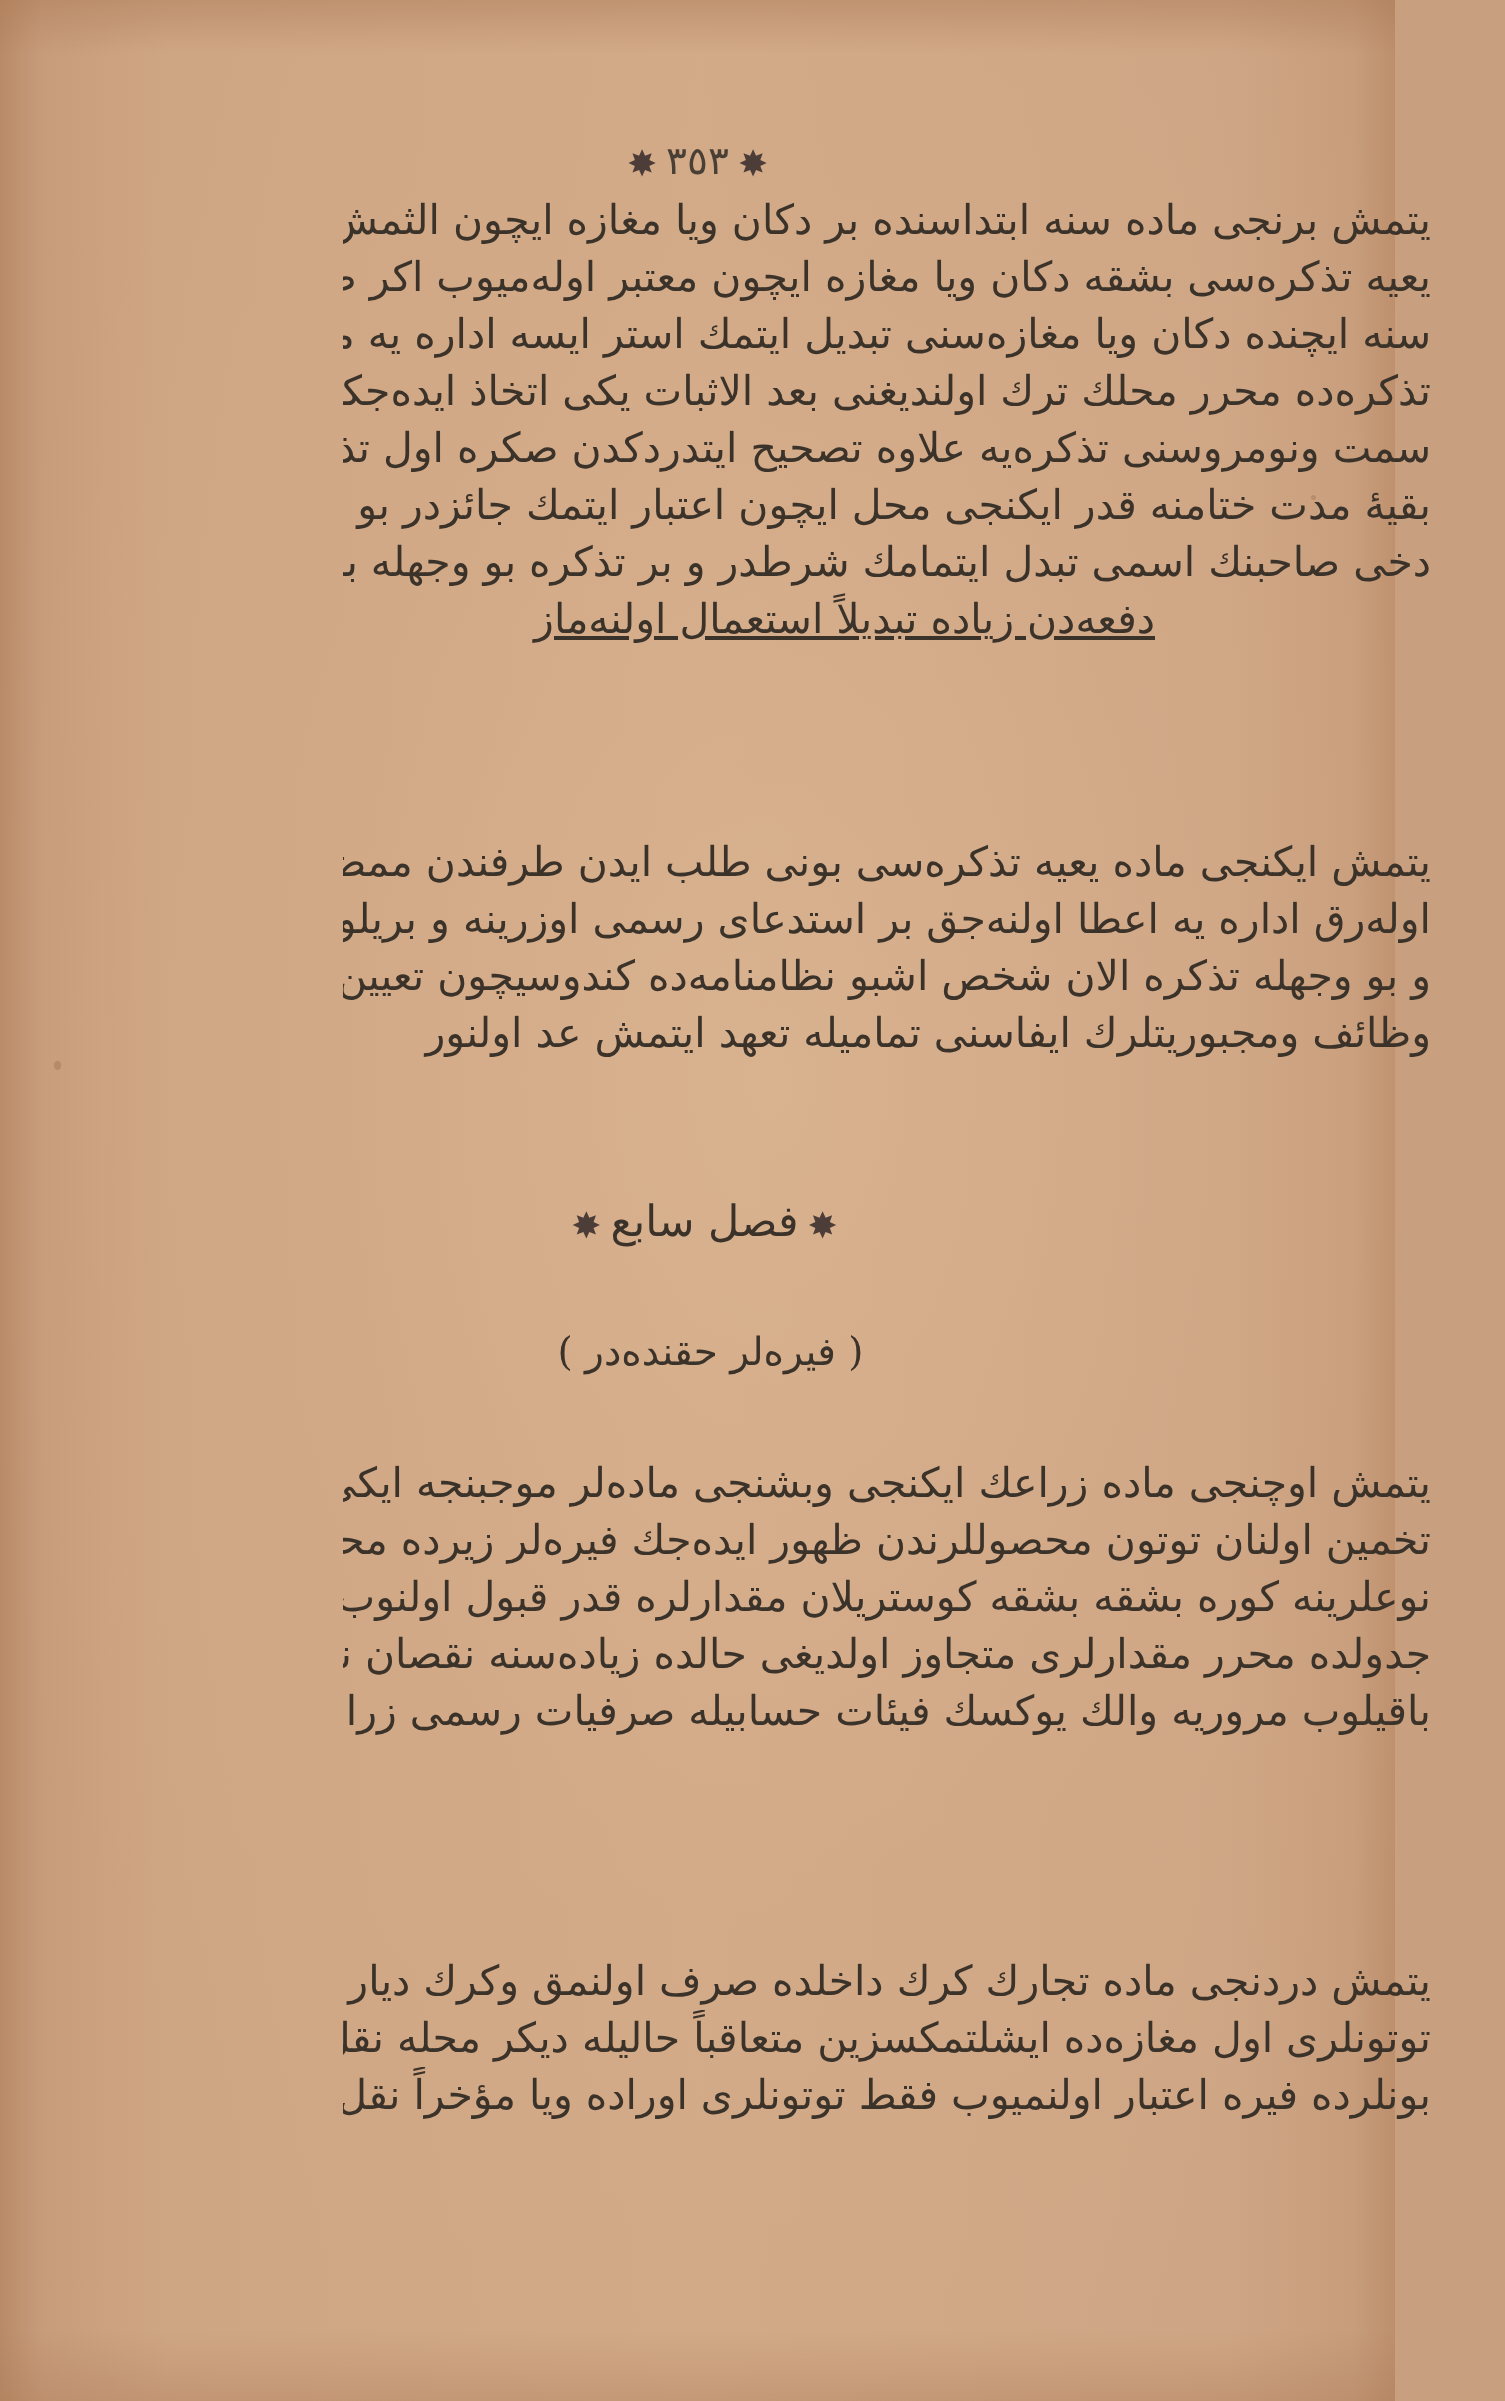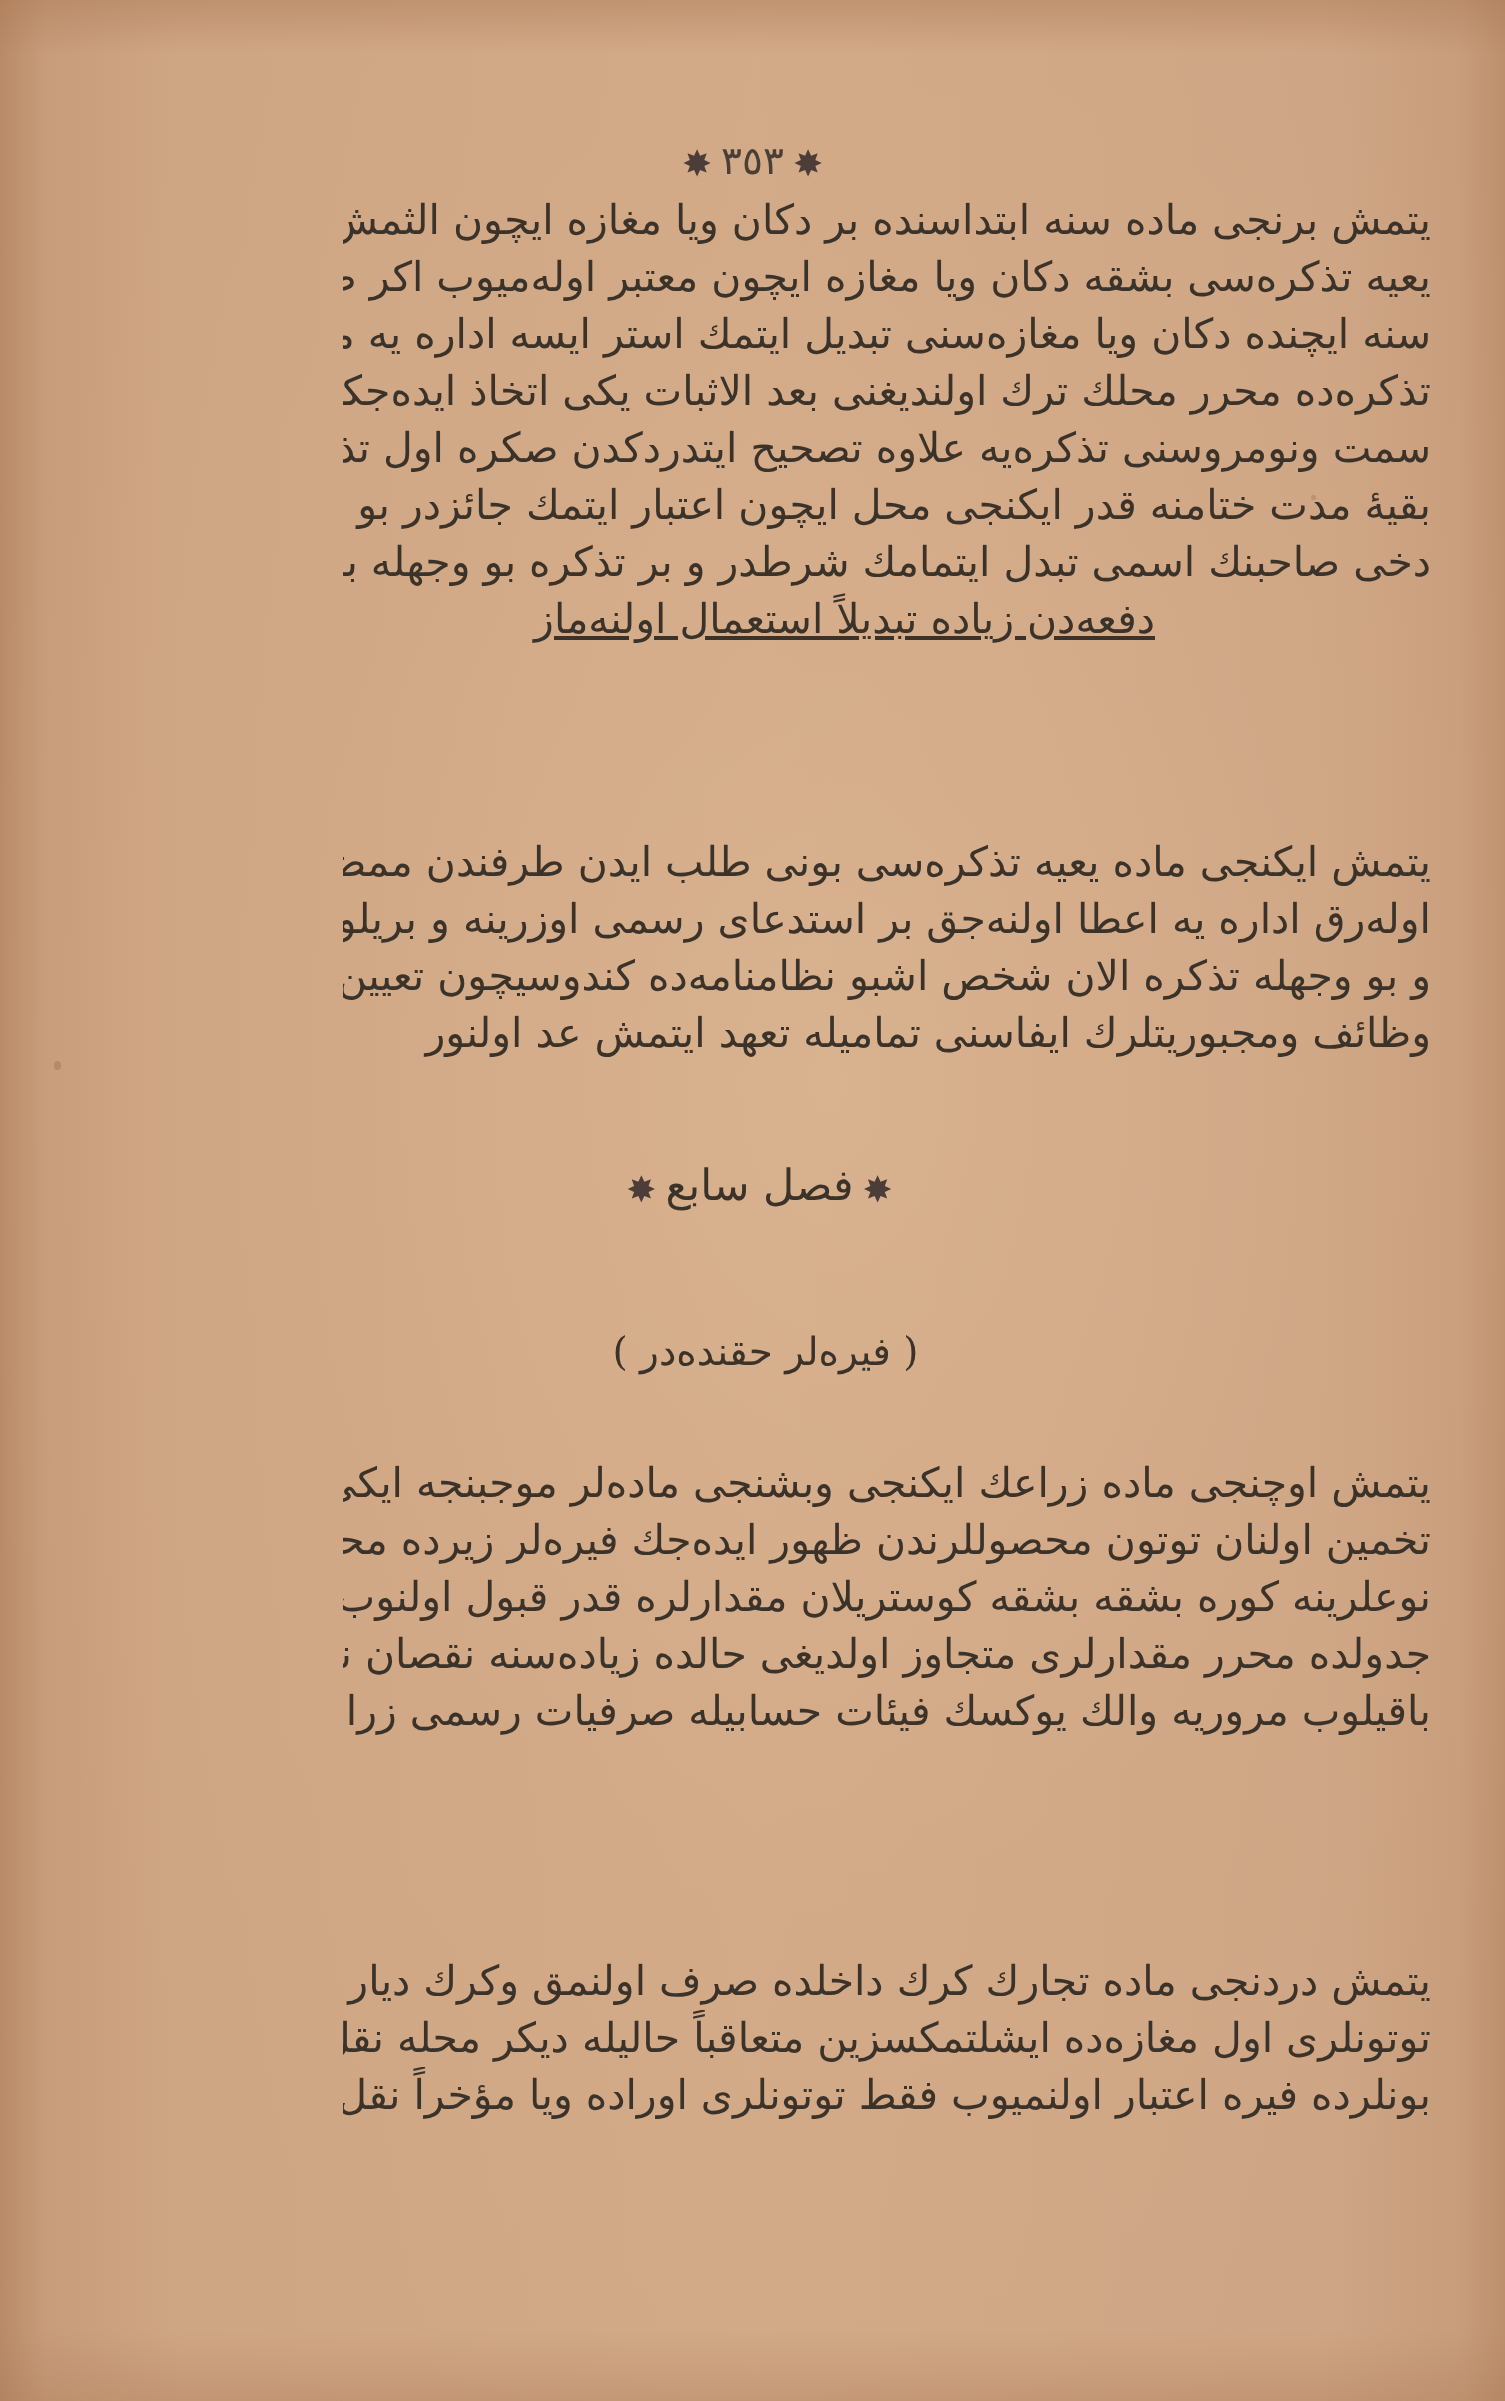--- a/index.html
+++ b/index.html
@@ -11,21 +11,21 @@
       height: 2401px;
       overflow: hidden;
       background: #c9a07f;
       position: relative;
       font-family: "DejaVu Serif", "Liberation Serif", serif;
       color: #3e352b;
     }
     .page {
       position: absolute;
       left: 0; top: 0;
-      width: 1505px;
+      width: 1395px;
       height: 2401px;
       background:
         radial-gradient(ellipse at 55% 45%, rgba(222,184,150,0.55) 0%, rgba(214,172,137,0.25) 45%, rgba(190,140,105,0) 75%),
         linear-gradient(90deg, #b98a67 0%, #c79c7b 3%, #cfa684 12%, #d2aa88 50%, #cfa685 88%, #c79d7c 97%, #bd8f6c 100%),
         #cba17f;
     }
     .page::before {
       content: "";
       position: absolute;
       left: 0; top: 0; right: 0;
@@ -115,21 +115,21 @@
     <span class="line last" style="padding-right:276px;text-decoration:underline;">دفعەدن زياده تبديلاً استعمال اولنەماز</span>
   </div>
 
   <div class="text-block" style="top:834px;">
     <span class="line">يتمش ايكنجى ماده    يعيه تذكرەسى بونى طلب ايدن طرفندن ممضى</span>
     <span class="line">اولەرق اداره يه اعطا اولنەجق بر استدعاى رسمى اوزرينه و بريلور</span>
     <span class="line">و بو وجهله تذكره الان شخص اشبو نظامنامەده كندوسيچون تعيين اولنان</span>
     <span class="line last">وظائف ومجبوريتلرك ايفاسنى تماميله تعهد ايتمش عد اولنور</span>
   </div>
 
-  <div class="section-title" style="top:1160px;margin-left:14px;">
+  <div class="section-title" style="top:1196px;margin-left:14px;">
     <span class="ornament">✸</span><span>فصل سابع</span><span class="ornament">✸</span>
   </div>
   <div class="section-title" style="top:1329px;font-size:39px;margin-left:26px;">
     <span>( فيرەلر حقندەدر )</span>
   </div>
 
   <div class="text-block" style="top:1455px;">
     <span class="line">يتمش اوچنجى ماده    زراعك ايكنجى وبشنجى مادەلر موجبنجه ايكى دفعه</span>
     <span class="line">تخمين اولنان توتون محصوللرندن ظهور ايدەجك فيرەلر زيرده محرر جدولده</span>
     <span class="line">نوعلرينه كوره بشقه بشقه كوستريلان مقدارلره قدر قبول اولنوب فيرەلر</span>

